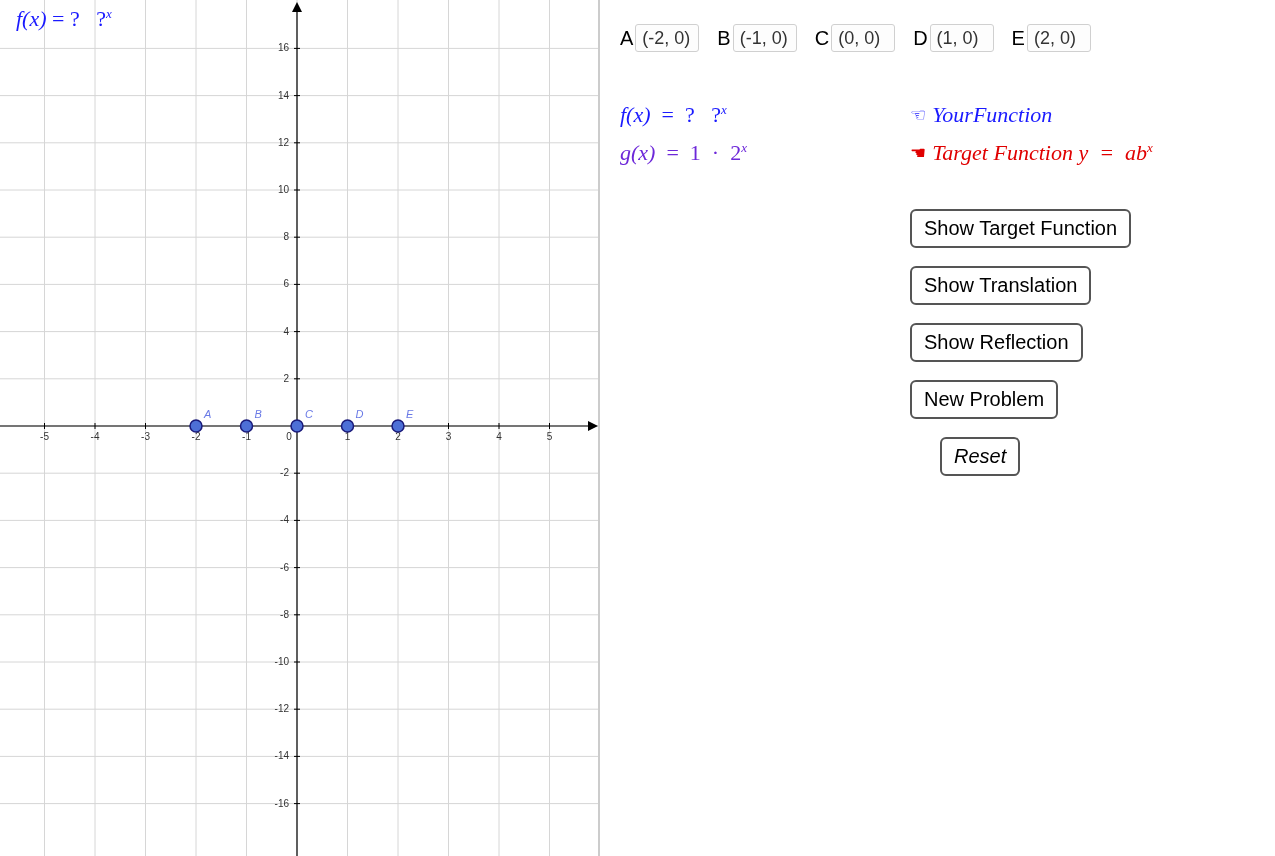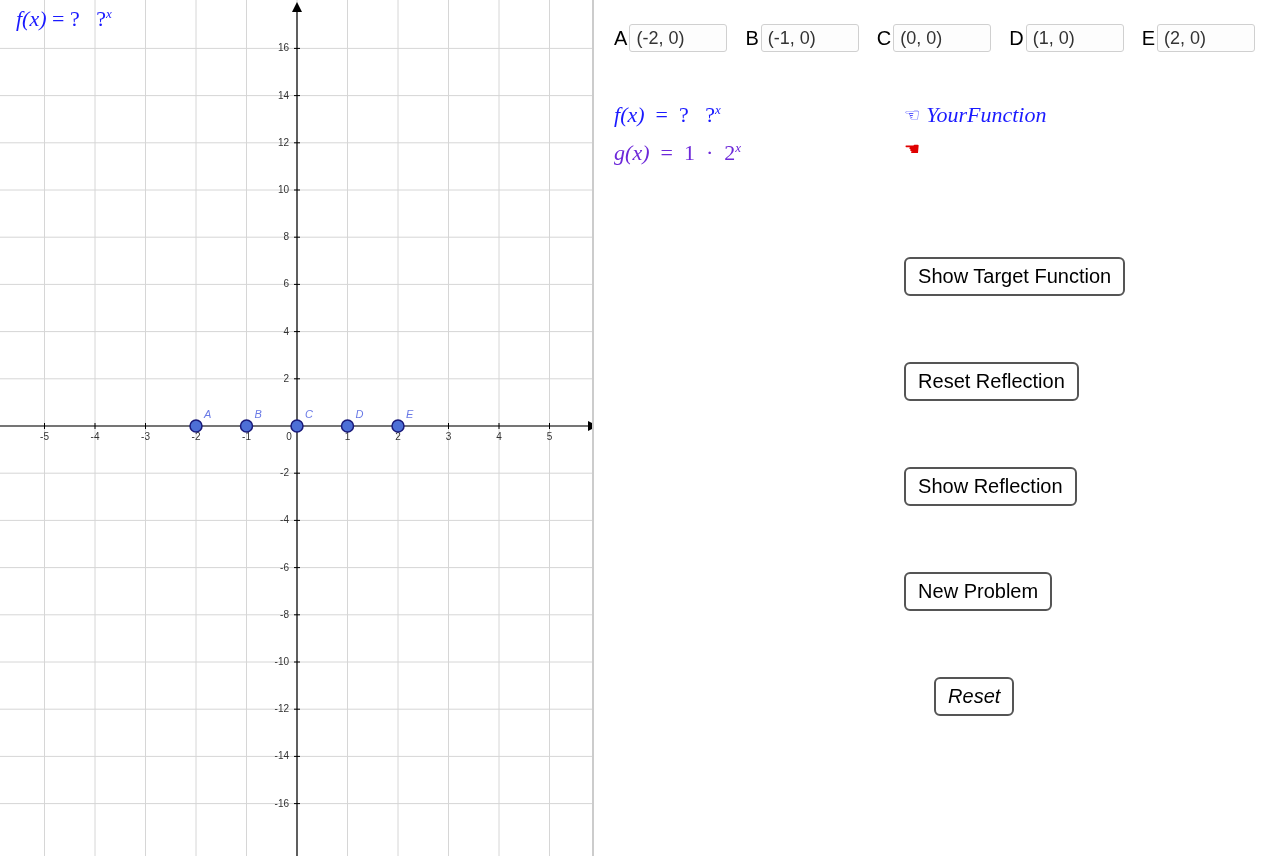--- a/index.html
+++ b/index.html
@@ -54,21 +54,21 @@
     display: flex;
     align-items: center;
     gap: 2px;
   }
   .point-label {
     font-family: Arial, sans-serif;
     font-size: 20px;
     color: #000;
   }
   .point-input {
-    width: 98px;
+    width: 64px;
     height: 28px;
     border: 1px solid #d0d0d0;
     border-radius: 3px;
     padding: 2px 6px;
     font-size: 18px;
     font-family: Arial, sans-serif;
     color: #333;
     background: #fdfdfd;
   }
   .formulas {
@@ -117,21 +117,20 @@
     align-items: flex-start;
   }
   .btn {
     font-family: Arial, sans-serif;
     font-size: 20px;
     padding: 6px 12px;
     border: 2px solid #555;
     border-radius: 6px;
     background: #fff;
     cursor: pointer;
-    margin-top: 48px;
   }
   .btn-reset { margin-left: 30px; font-style: italic; }
 </style>
 </head>
 <body>
 
 <div class="container">
 
   <div class="graph-panel">
     <svg id="graph" class="graph-svg" width="600" height="856">
@@ -282,25 +281,30 @@
           <span class="roman">2</span><span class="sup">x</span>
         </div>
       </div>
       <div class="legend-col">
         <div class="legend-line legend-blue">
           <span class="hand-icon">☜</span>
           <span>YourFunction</span>
         </div>
         <div class="legend-line legend-red">
           <span class="hand-icon">☚</span>
+          <span>
+            <span>Target Function </span><span>y</span>
+            <span class="roman">&nbsp;</span><span class="roman">=</span><span class="roman">&nbsp;</span>
+            <span>a</span><span>b</span><span class="sup">x</span>
+          </span>
         </div>
       </div>
     </div>
 
     <div class="buttons">
       <button class="btn">Show Target Function</button>
-      <button class="btn">Reset Reflection</button>
+      <button class="btn">Show Translation</button>
       <button class="btn">Show Reflection</button>
       <button class="btn">New Problem</button>
       <button class="btn btn-reset">Reset</button>
     </div>
   </div>
 </div>
 
 </body></html>

